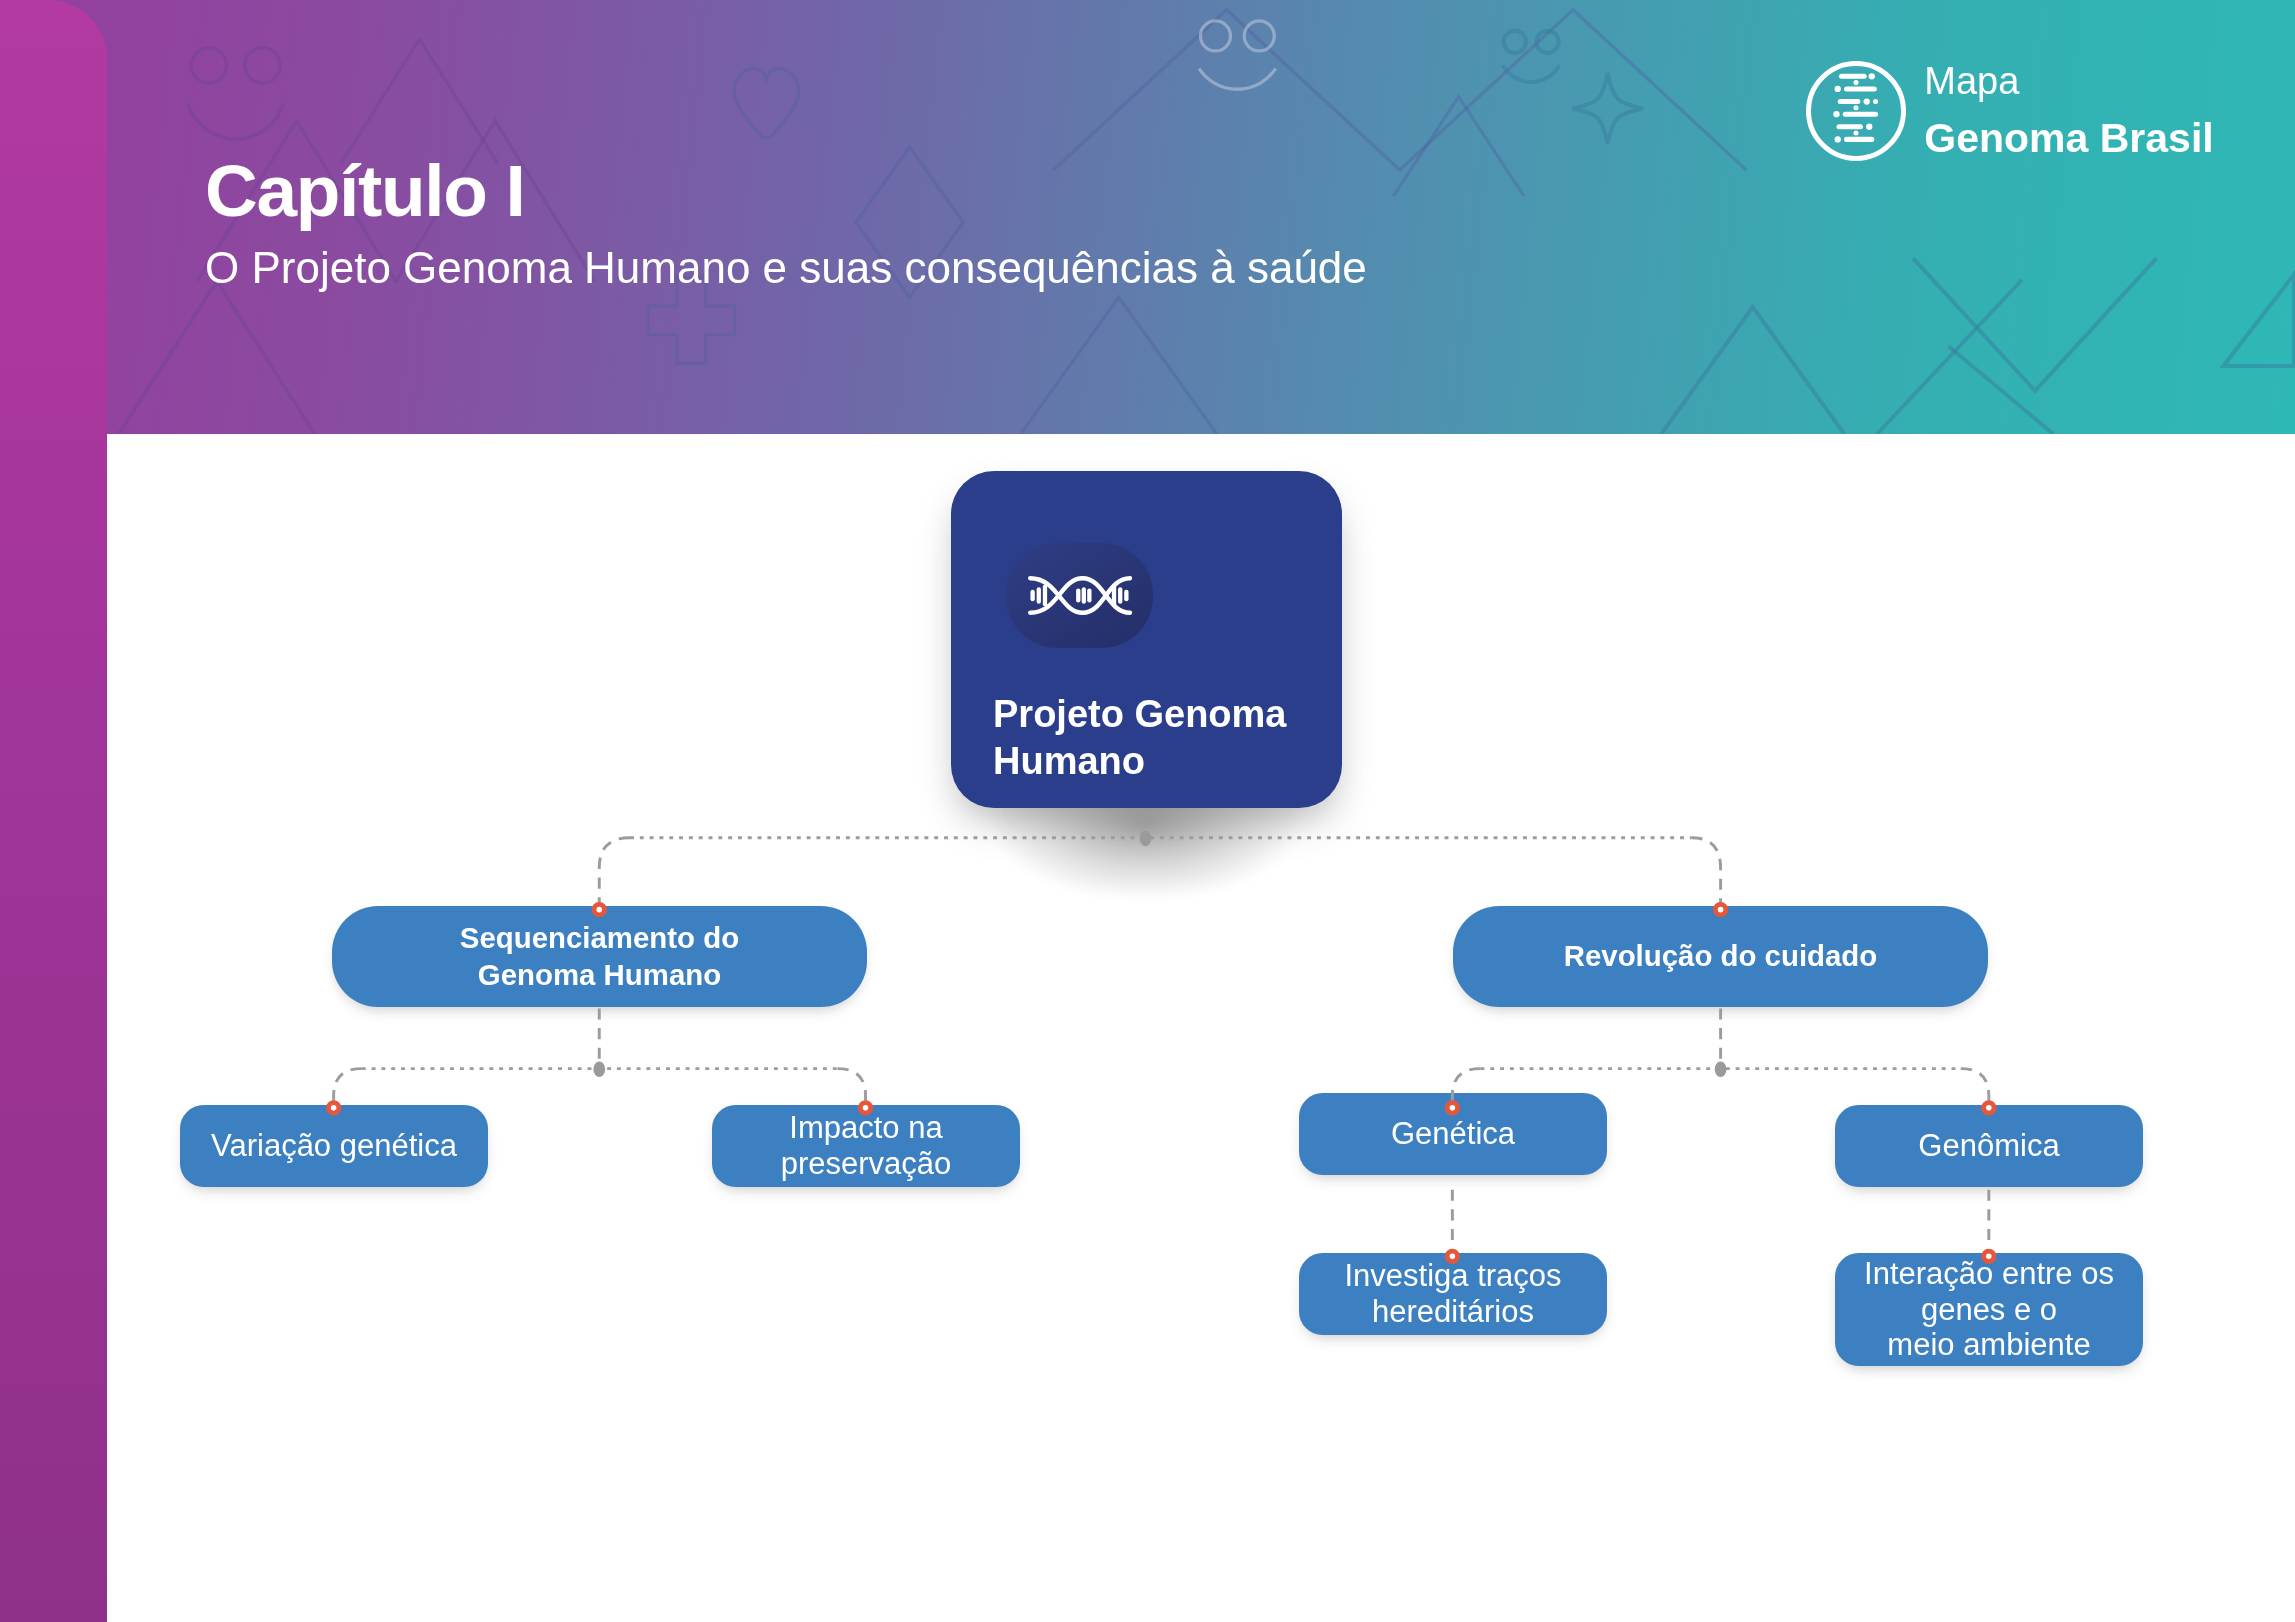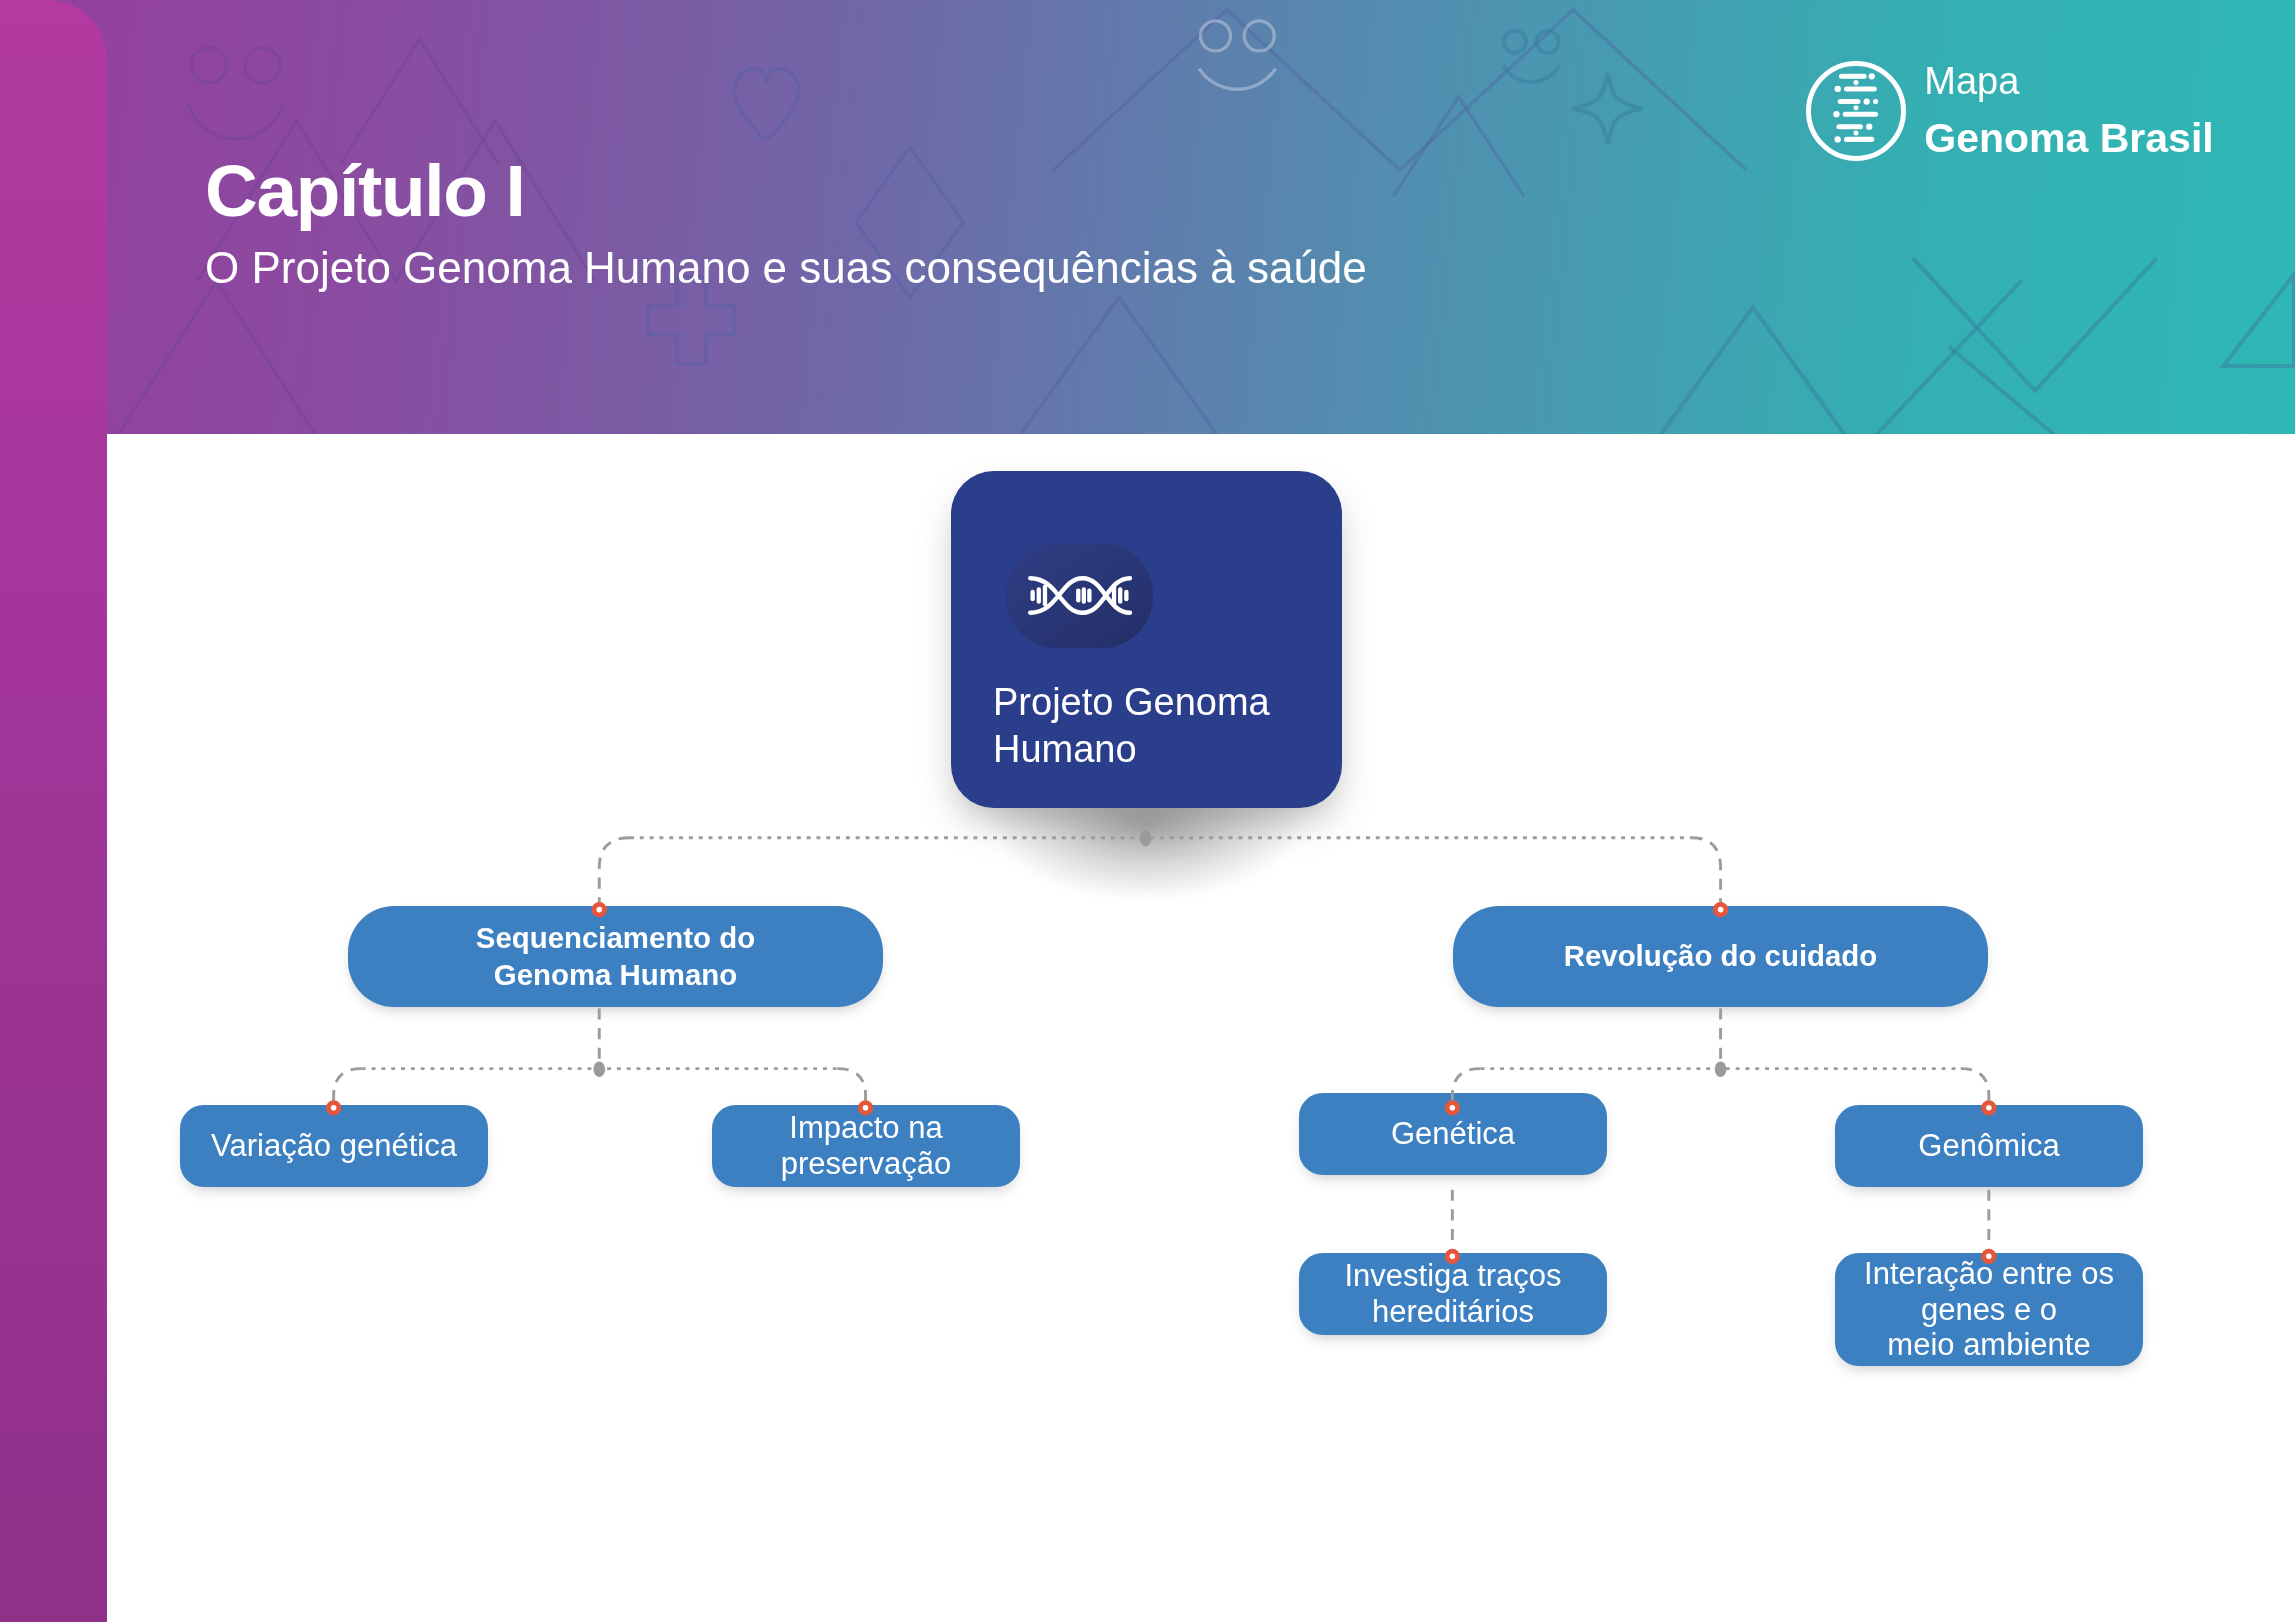--- a/index.html
+++ b/index.html
@@ -26,26 +26,26 @@
 
   
   .node{position:absolute;color:#fff;display:flex;flex-direction:column;
         align-items:center;justify-content:center;text-align:center;box-sizing:border-box;}
   .node-root{left:951px;top:471px;width:391px;height:337px;border-radius:43px;
              background:#2B3E8B;align-items:flex-start;justify-content:flex-start;text-align:left;
              box-shadow:0 19.6px 39px -9.8px rgba(60,60,60,.4);z-index:3;}
   .root-pill{position:absolute;left:55px;top:72px;width:147px;height:105px;border-radius:51px;
              background:linear-gradient(145deg,#2F3D84 0%,#242F68 100%);
              display:flex;align-items:center;justify-content:center;}
-  .root-label{position:absolute;left:42px;top:208px;font-size:38px;font-weight:400;line-height:1.24;}
+  .root-label{position:absolute;left:42px;top:220px;font-size:38px;font-weight:700;line-height:1.24;}
   .node-blue{background:#3C80C2;box-shadow:0 6.5px 15.7px -6.5px rgba(0,0,0,.28);z-index:3;}
   .lvl2{height:101px;border-radius:46px;font-size:29.4px;font-weight:700;line-height:1.25;}
   .lvl3{width:308px;height:82px;border-radius:23.6px;font-size:31px;font-weight:400;line-height:1.15;}
   .lvl4{width:308px;border-radius:23.6px;font-size:31px;font-weight:400;line-height:1.15;}
-  .node-seq{left:348px;top:906px;width:535px;}
+  .node-seq{left:332px;top:906px;width:535px;}
   .node-rev{left:1453px;top:906px;width:535px;}
   .node-variacao{left:180px;top:1105px;}
   .node-impacto{left:712px;top:1105px;}
   .node-genetica{left:1299px;top:1093px;}
   .node-genomica{left:1835px;top:1105px;}
   .node-investiga{left:1299px;top:1253px;height:82px;}
   .node-interacao{left:1835px;top:1253px;height:113px;}
 
   .root-shadow{position:absolute;left:910px;top:746px;width:471px;height:262px;z-index:1;
                background:radial-gradient(46% 40% at 50% 30%,rgba(90,90,90,.5),rgba(90,90,90,0) 72%);

